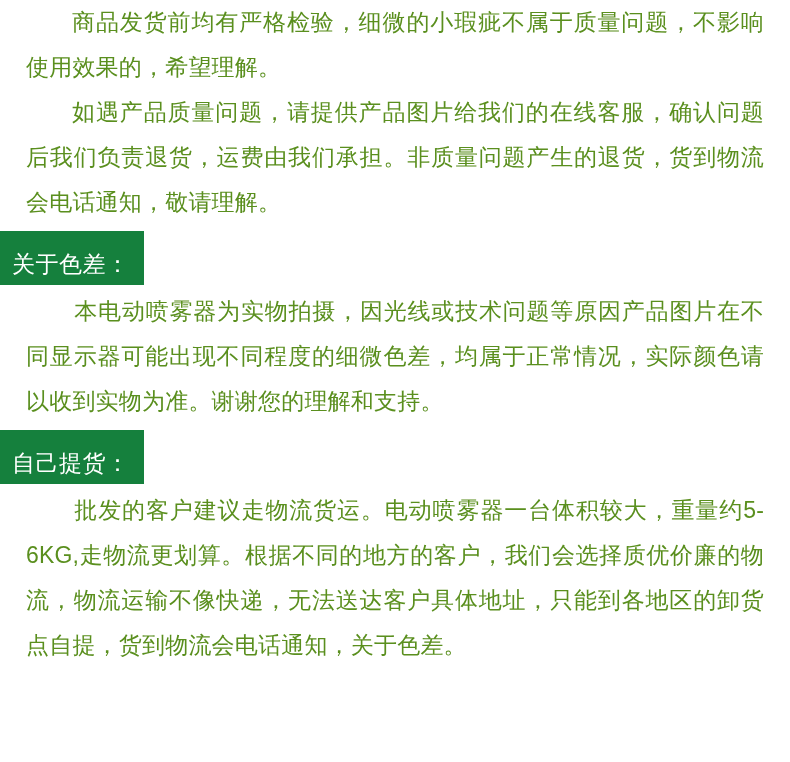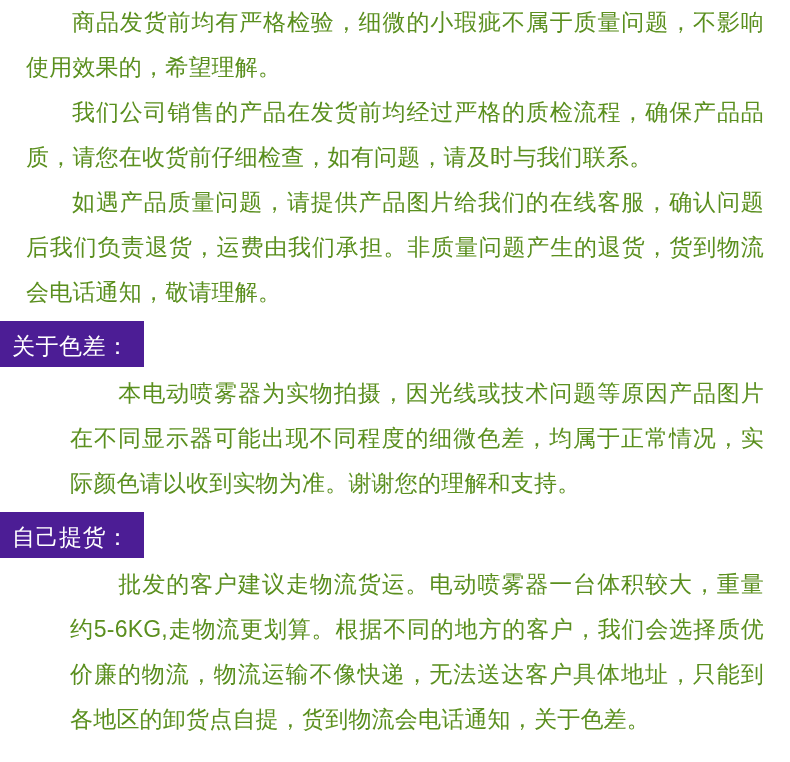--- a/index.html
+++ b/index.html
@@ -24,45 +24,43 @@
     color: #5a8f1e;
     font-size: 23px;
     line-height: 45px;
     text-indent: 2em;
     margin: 0;
     letter-spacing: 0.2px;
     text-align: justify;
   }
   .para.tight {
     text-indent: 2.1em;
-    margin-left: 44px;
   }
   .section-head {
     display: inline-block;
-    background: #4c1d95;
+    background: #15803d;
     color: #ffffff;
     font-size: 23px;
     line-height: 42px;
-    padding: 4px 14px 0 12px;
+    padding: 12px 14px 0 12px;
     margin: 6px 0 4px -6px;
     letter-spacing: 0.5px;
     font-weight: normal;
   }
   .head-wrap {
     margin-left: -20px;
   }
 </style>
 </head>
 <body>
 
 <div class="page">
 
   <p class="para">商品发货前均有严格检验，细微的小瑕疵不属于质量问题，不影响使用效果的，希望理解。</p>
 
-  <p class="para">我们公司销售的产品在发货前均经过严格的质检流程，确保产品品质，请您在收货前仔细检查，如有问题，请及时与我们联系。</p>
 
   <p class="para">如遇产品质量问题，请提供产品图片给我们的在线客服，确认问题后我们负责退货，运费由我们承担。非质量问题产生的退货，货到物流会电话通知，敬请理解。</p>
 
   <div class="head-wrap">
     <div class="section-head">关于色差：</div>
   </div>
   <p class="para tight">本电动喷雾器为实物拍摄，因光线或技术问题等原因产品图片在不同显示器可能出现不同程度的细微色差，均属于正常情况，实际颜色请以收到实物为准。谢谢您的理解和支持。</p>
 
   <div class="head-wrap">
     <div class="section-head">自己提货：</div>

